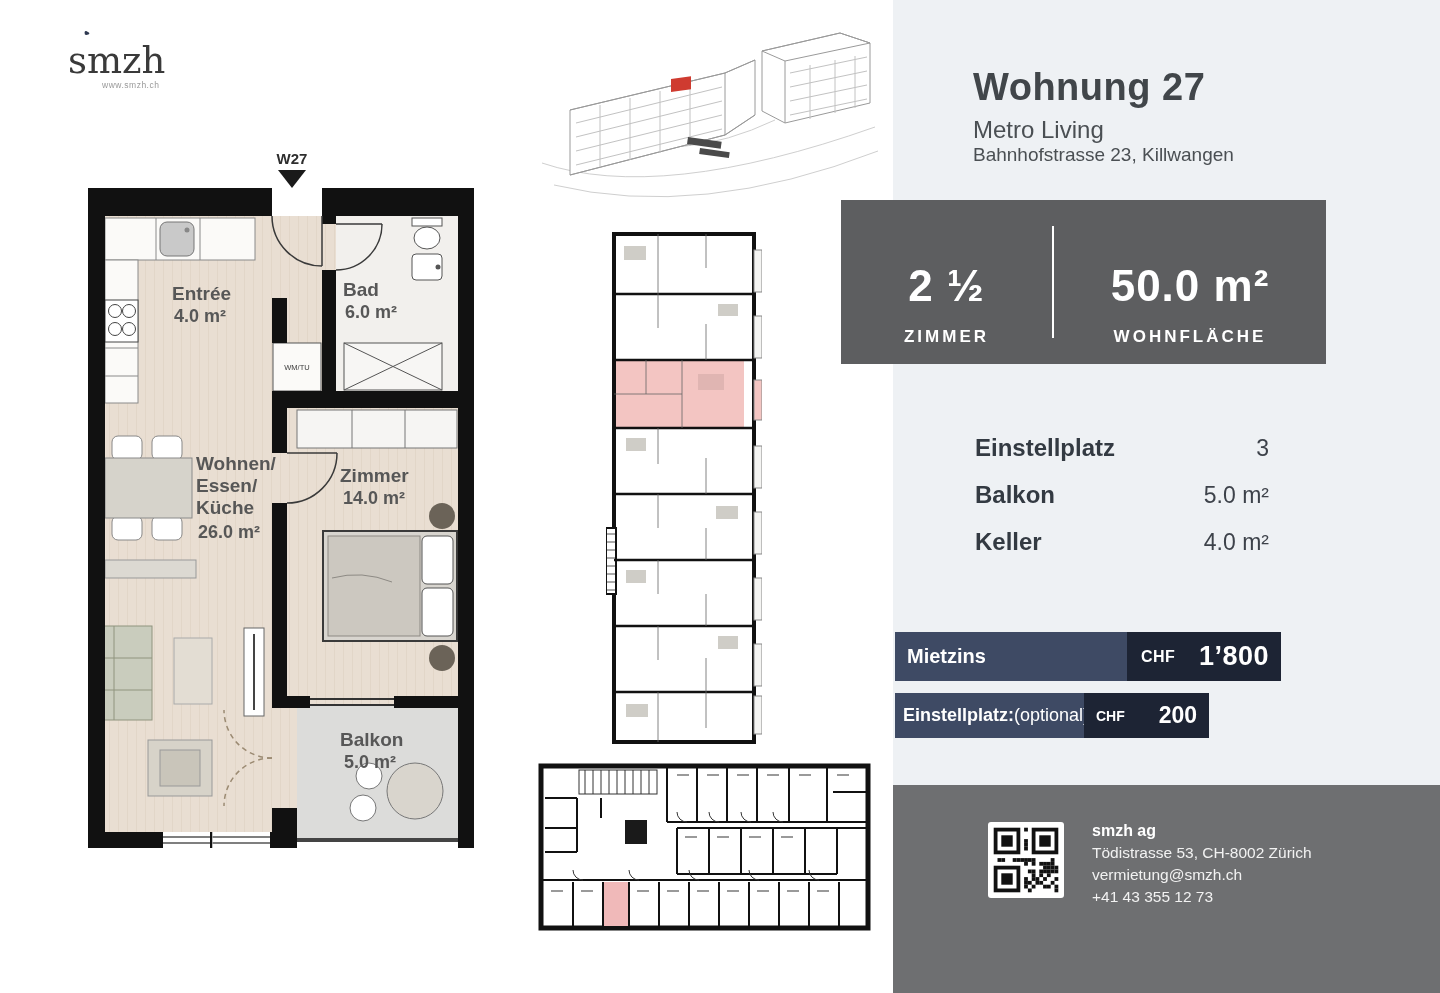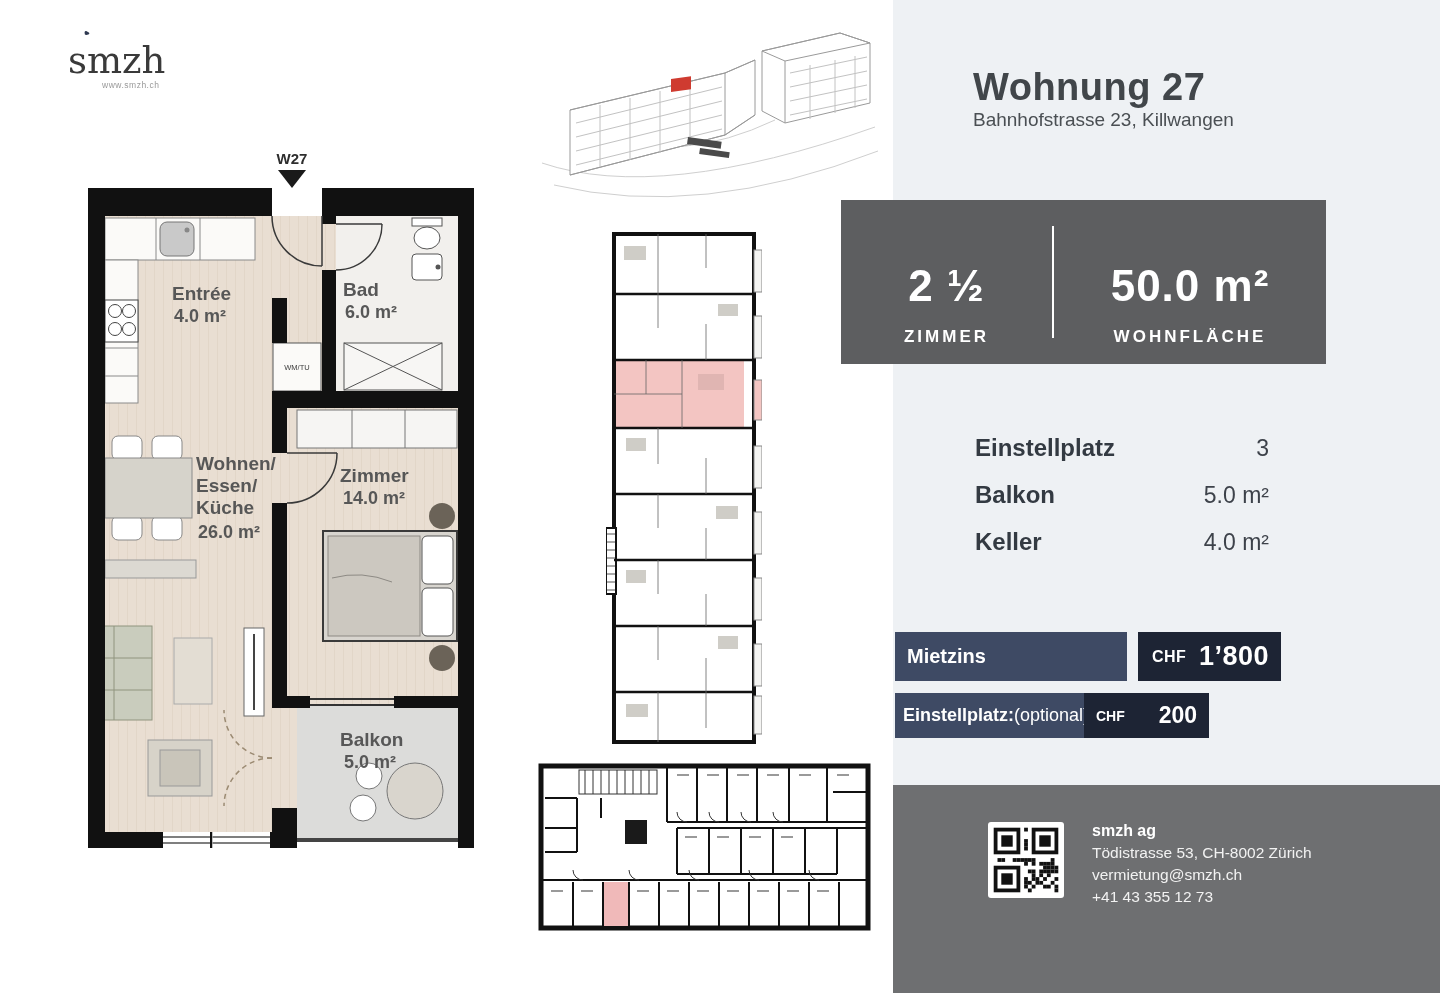--- a/index.html
+++ b/index.html
@@ -28,21 +28,21 @@
   .feature-label{font-size:17px;font-weight:bold;letter-spacing:3px;margin-top:16px;}
 
   .details{left:975px;top:434px;width:294px;}
   .detail-row{display:flex;justify-content:space-between;align-items:baseline;margin-bottom:19px;}
   .detail-label{font-size:24px;font-weight:bold;color:#333a42;}
   .detail-value{font-size:23px;color:#3d424a;}
 
   .price-bar{display:flex;color:#fff;align-items:stretch;}
   .price-bar .label-zone{background:#3e4a64;display:flex;align-items:center;padding-left:12px;}
   .price-bar .amount-zone{background:#1d2434;display:flex;align-items:center;justify-content:space-between;flex:1;}
-  .bar1{left:895px;top:632px;width:386px;height:49px;gap:11px;}
+  .bar1{left:895px;top:632px;width:386px;height:49px;}
   .bar1 .label-zone{width:220px;font-size:20px;font-weight:bold;}
   .bar1 .cur{font-size:16px;font-weight:bold;margin-left:14px;letter-spacing:.5px;}
   .bar1 .amt{font-size:27px;font-weight:bold;margin-right:12px;letter-spacing:.5px;}
   .bar2{left:895px;top:693px;width:314px;height:45px;}
   .bar2 .label-zone{width:181px;font-size:18px;padding-left:8px;}
   .bar2 .label-zone b{font-weight:bold;}
   .bar2 .cur{font-size:14px;font-weight:bold;margin-left:12px;}
   .bar2 .amt{font-size:23px;font-weight:bold;margin-right:12px;}
 
   .footer{left:893px;top:785px;width:547px;height:208px;background:#6e6f71;}
@@ -436,20 +436,21 @@
       <path d="M162,118 A10,10 0 0 1 152,108"></path>
         <path d="M222,118 A10,10 0 0 1 212,108"></path>
       <path d="M282,118 A10,10 0 0 1 272,108"></path>
     </g>
   </svg>
 
   <div class="abs panel"></div>
 
   <div class="abs panel-head">
     <h1 class="panel-title">Wohnung 27</h1>
+    <div class="panel-project">Metro Living</div>
     <div class="panel-address">Bahnhofstrasse 23, Killwangen</div>
   </div>
 
   <div class="abs feature-box">
     <div class="feature-cell c1">
       <div class="feature-value">2 ½</div>
       <div class="feature-label">ZIMMER</div>
     </div>
     <div class="feature-divider"></div>
     <div class="feature-cell c2">

